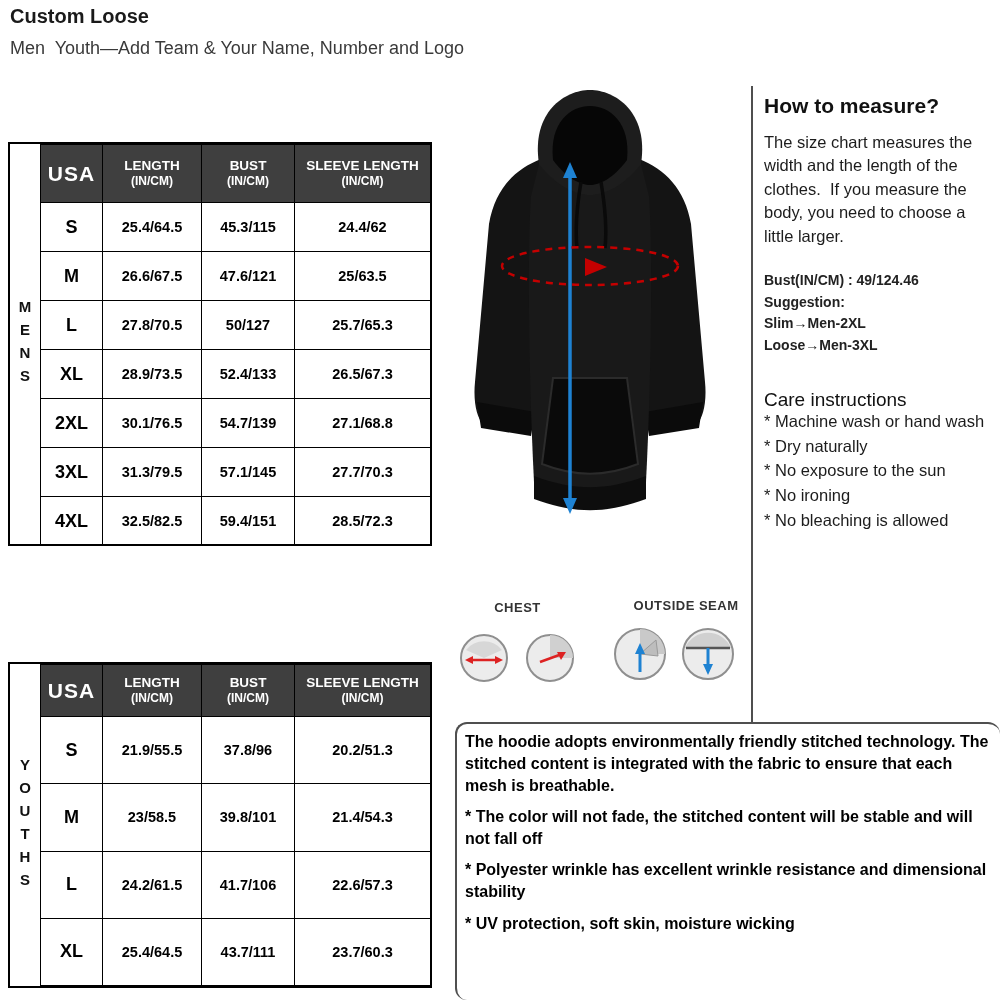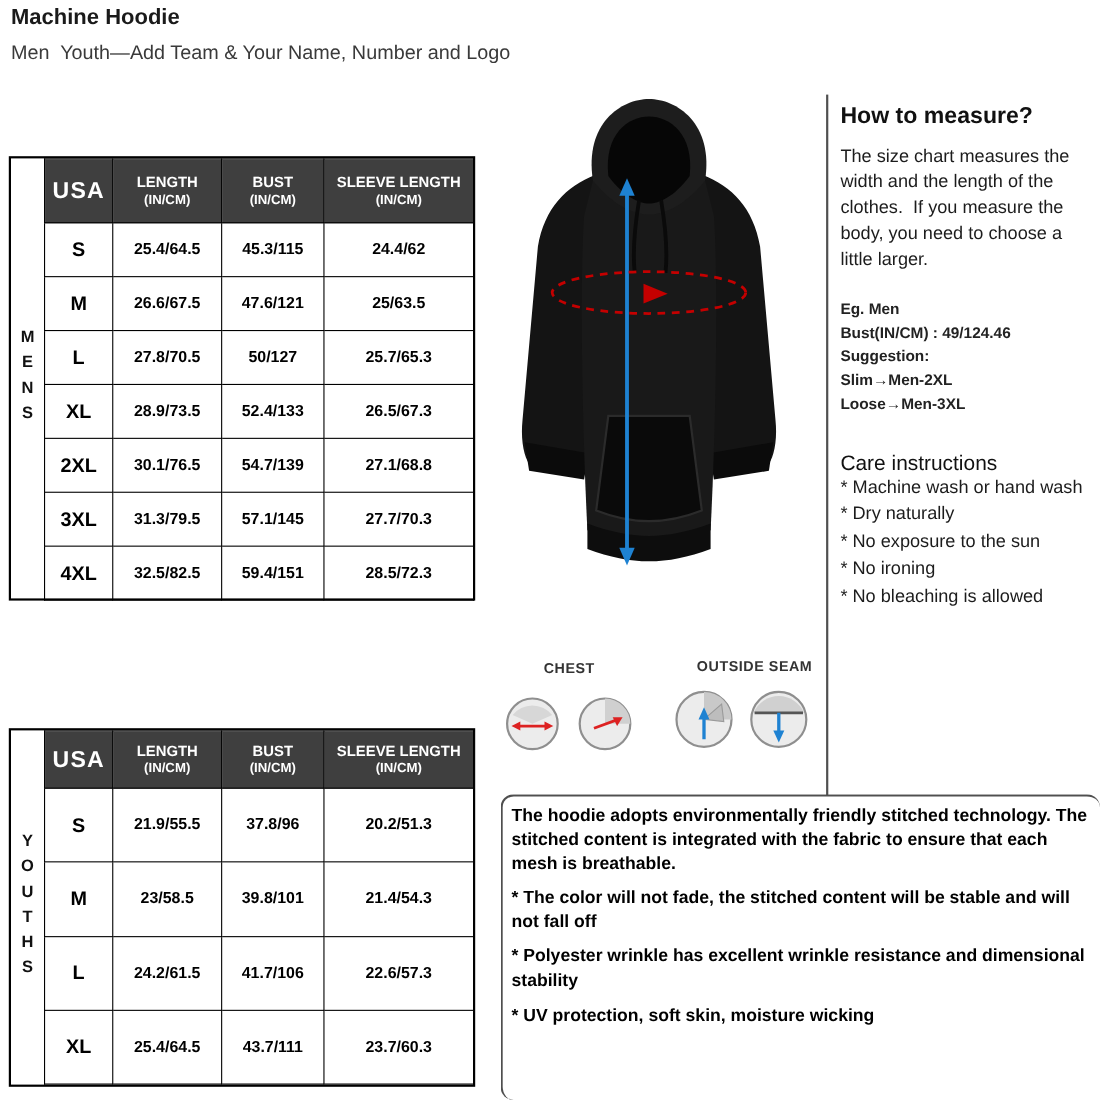--- a/index.html
+++ b/index.html
@@ -56,21 +56,21 @@
     border-top:2px solid #4f4f4f; border-left:2px solid #4f4f4f;
     padding:7px 10px 0 8px; font-size:16px; font-weight:bold; line-height:1.38; color:#000;border-radius:12px;
   }
   .notes-box .bullet { margin-top:9px; }
 </style>
 </head>
 <body>
 
 <div class="canvas">
 
-  <div class="page-title">Machine Hoodie</div>
+  <div class="page-title">Custom Loose</div>
   <div class="page-subtitle">Men  Youth—Add Team &amp; Your Name, Number and Logo</div>
 
   <div class="size-table mens">
     <div class="group-label">MENS</div>
     <table>
       <colgroup>
           <col style="width:62px">
           <col style="width:99px">
           <col style="width:93px">
           <col style="width:136px">
@@ -258,21 +258,20 @@
     <line x1="28" y1="22" x2="28" y2="42" stroke="#1e82d2" stroke-width="3"></line>
     <polygon points="28,49 23,38 33,38" fill="#1e82d2"></polygon>
   </svg>
 
   <div class="vert-divider"></div>
 
   <div class="how-to">
     <div class="htm-title">How to measure?</div>
     <div class="htm-body">The size chart measures the width and the length of the clothes.  If you measure the body, you need to choose a little larger.</div>
     <div class="htm-example">
-      <div>Eg. Men</div>
       <div>Bust(IN/CM) : 49/124.46</div>
       <div>Suggestion:</div>
       <div>Slim→Men-2XL</div>
       <div>Loose→Men-3XL</div>
     </div>
     <div class="htm-care-title">Care instructions</div>
     <div class="htm-care">
       <div>* Machine wash or hand wash</div>
       <div>* Dry naturally</div>
       <div>* No exposure to the sun</div>

